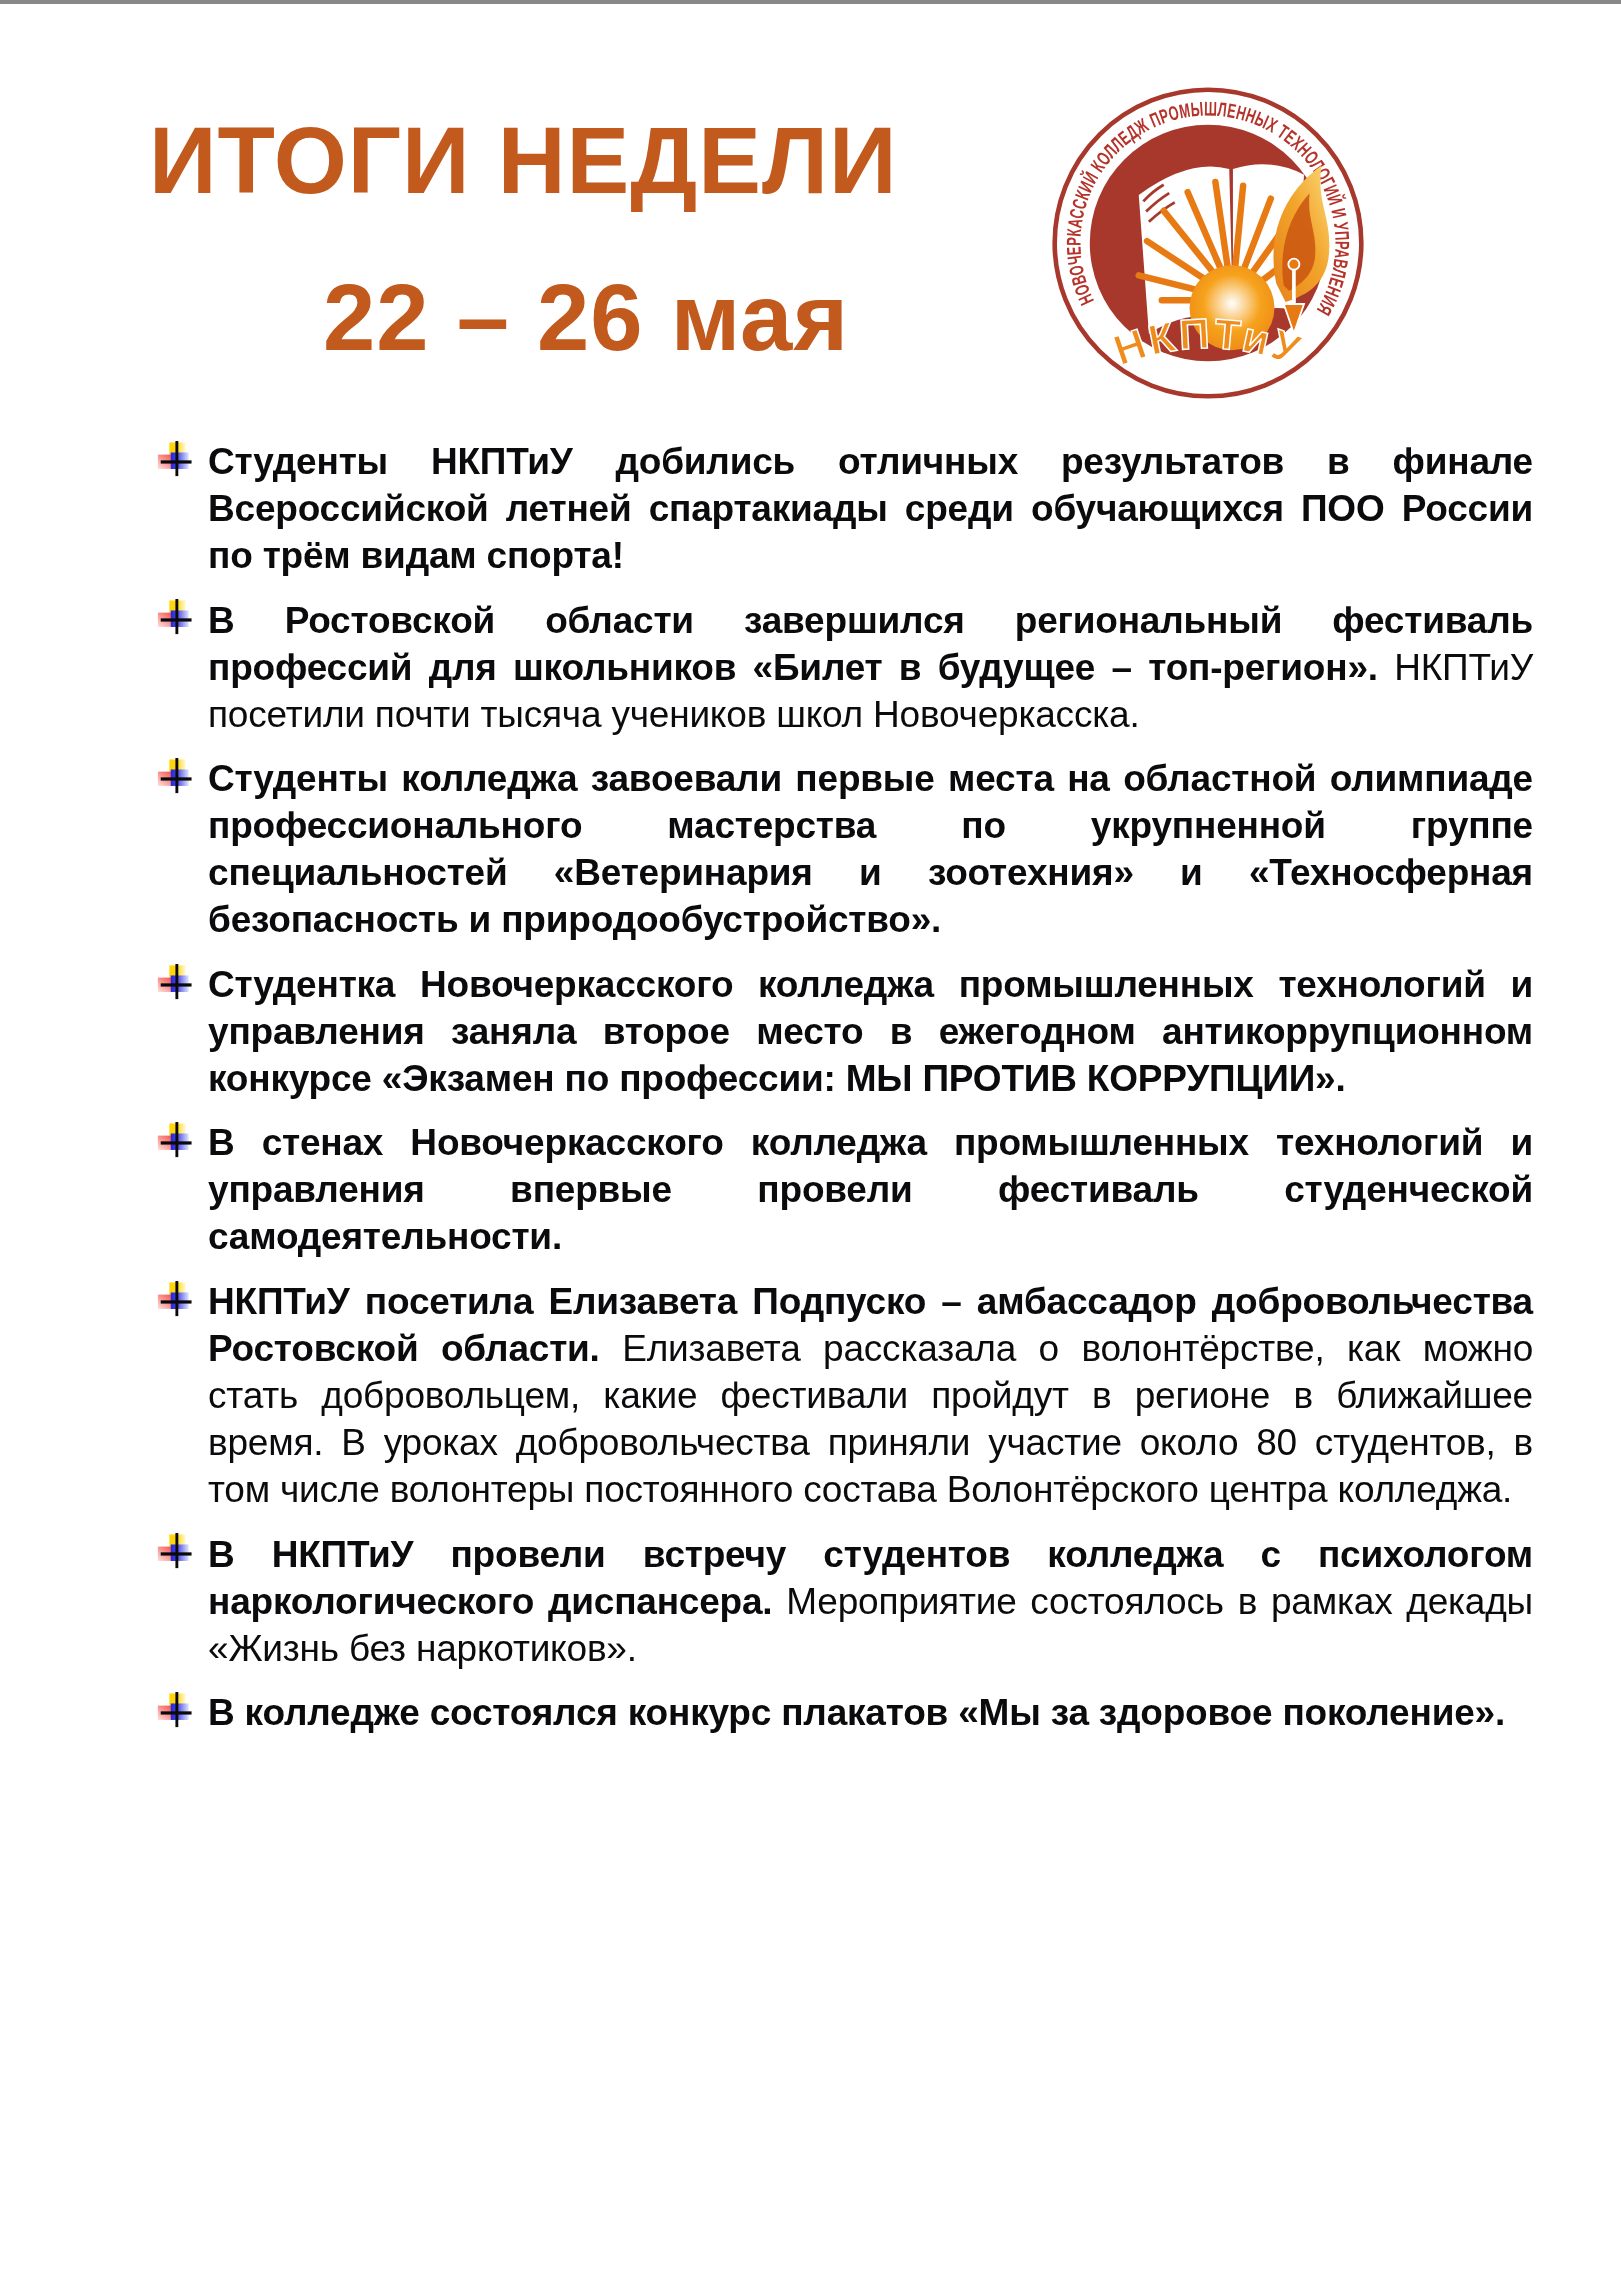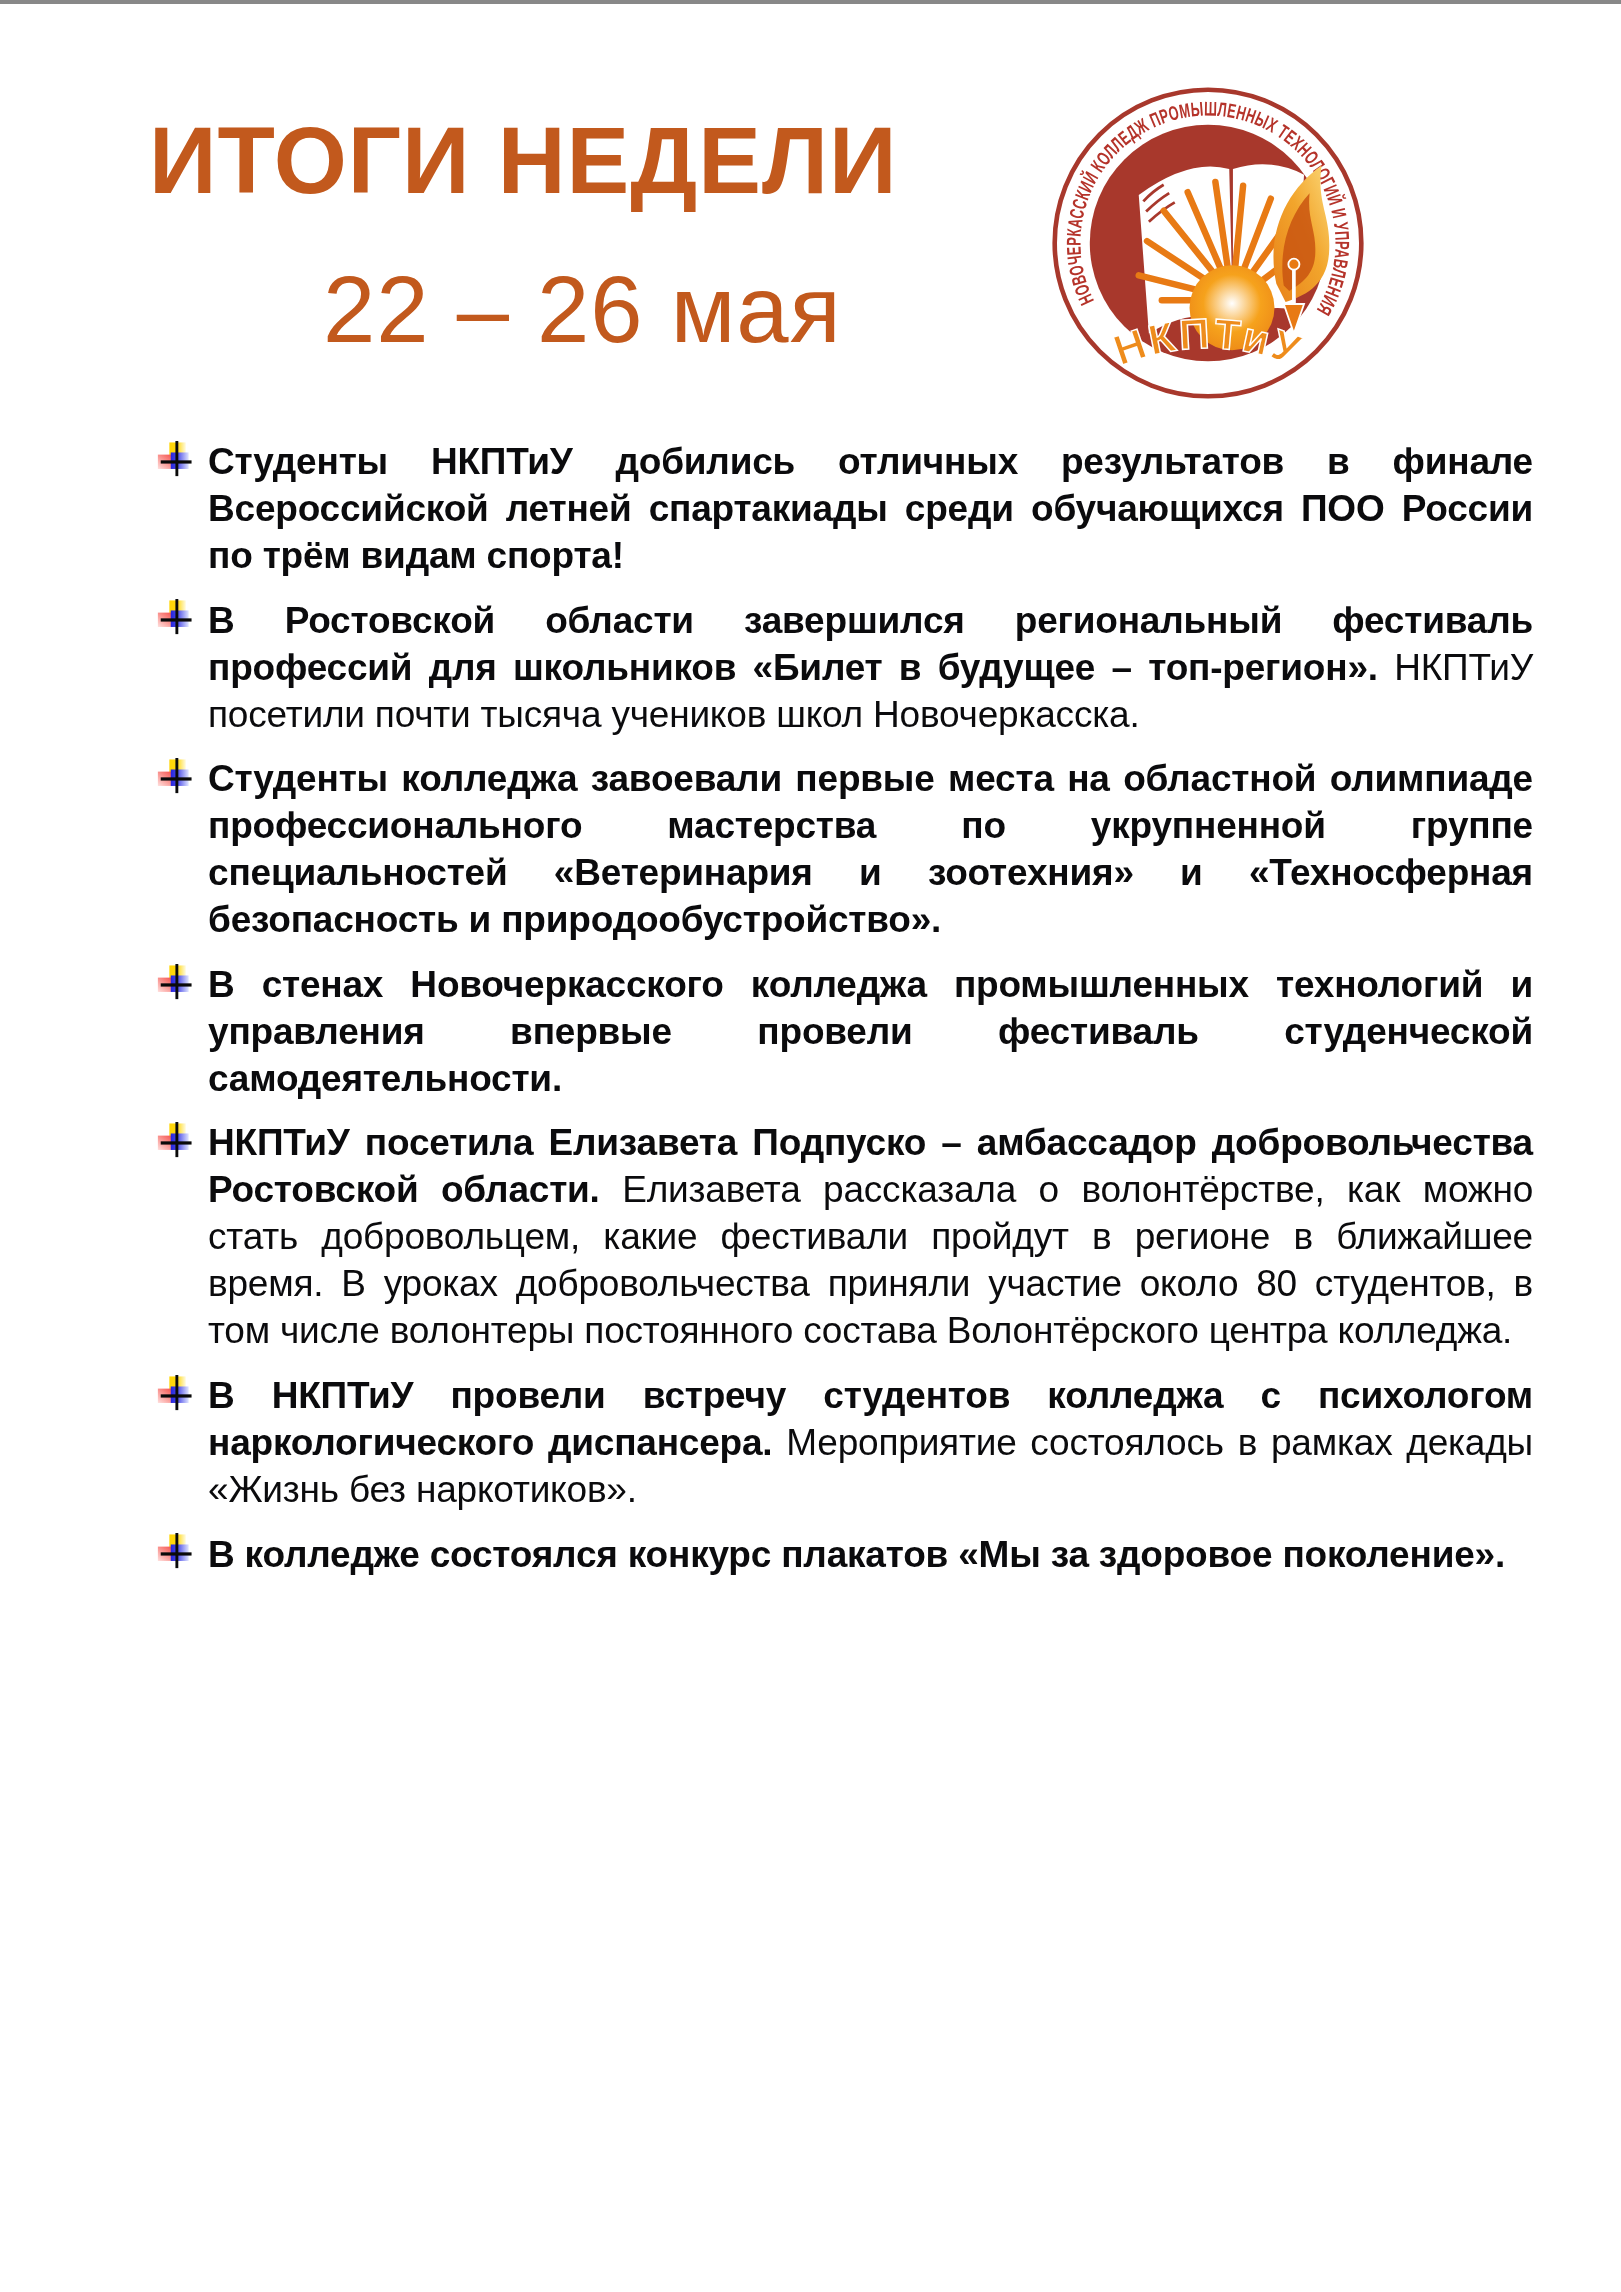--- a/index.html
+++ b/index.html
@@ -10,22 +10,22 @@
     background:#ffffff;
     font-family:"Liberation Sans", sans-serif;
     overflow:hidden;
   }
   .title1{
     position:absolute;left:149px;top:110px;
     font-size:94px;font-weight:bold;line-height:1;
     letter-spacing:1px;white-space:nowrap;
   }
   .title2{
-    position:absolute;left:323px;top:259px;
-    font-size:94px;font-weight:normal;line-height:1;
+    position:absolute;left:323px;top:267px;
+    font-size:94px;font-weight:bold;line-height:1;
     letter-spacing:1px;white-space:nowrap;
   }
   .logo{position:absolute;left:1051px;top:82px;width:314px;height:314px;}
   .logo svg{display:block;width:100%;height:100%;}
   ul.news{
     position:absolute;left:153px;top:434px;
     width:1380px;margin:0;padding:0;list-style:none;
   }
   ul.news li{
     position:relative;
@@ -157,20 +157,27 @@
   </li>
 
   <li>
     <span class="bullet">
       <svg viewBox="0 0 60 60">
             <use href="#bullet-sym"></use>
           </svg>
     </span><span class="txt"><b class="bp">Студенты колледжа завоевали первые места на областной олимпиаде профессионального мастерства по укрупненной группе специальностей «Ветеринария и зоотехния» и «Техносферная безопасность и природообустройство».</b><span class="rp"></span></span>
   </li>
 
+  <li>
+    <span class="bullet">
+      <svg viewBox="0 0 60 60">
+            <use href="#bullet-sym"></use>
+          </svg>
+    </span><span class="txt"><b class="bp">Студентка Новочеркасского колледжа промышленных технологий и управления заняла второе место в ежегодном антикоррупционном конкурсе «Экзамен по профессии: МЫ ПРОТИВ КОРРУПЦИИ».</b><span class="rp"></span></span>
+  </li>
 
 
   <li>
     <span class="bullet">
       <svg viewBox="0 0 60 60">
             <use href="#bullet-sym"></use>
           </svg>
     </span><span class="txt"><b class="bp">В стенах Новочеркасского колледжа промышленных технологий и управления впервые провели фестиваль студенческой самодеятельности.</b><span class="rp"></span></span>
   </li>
 

